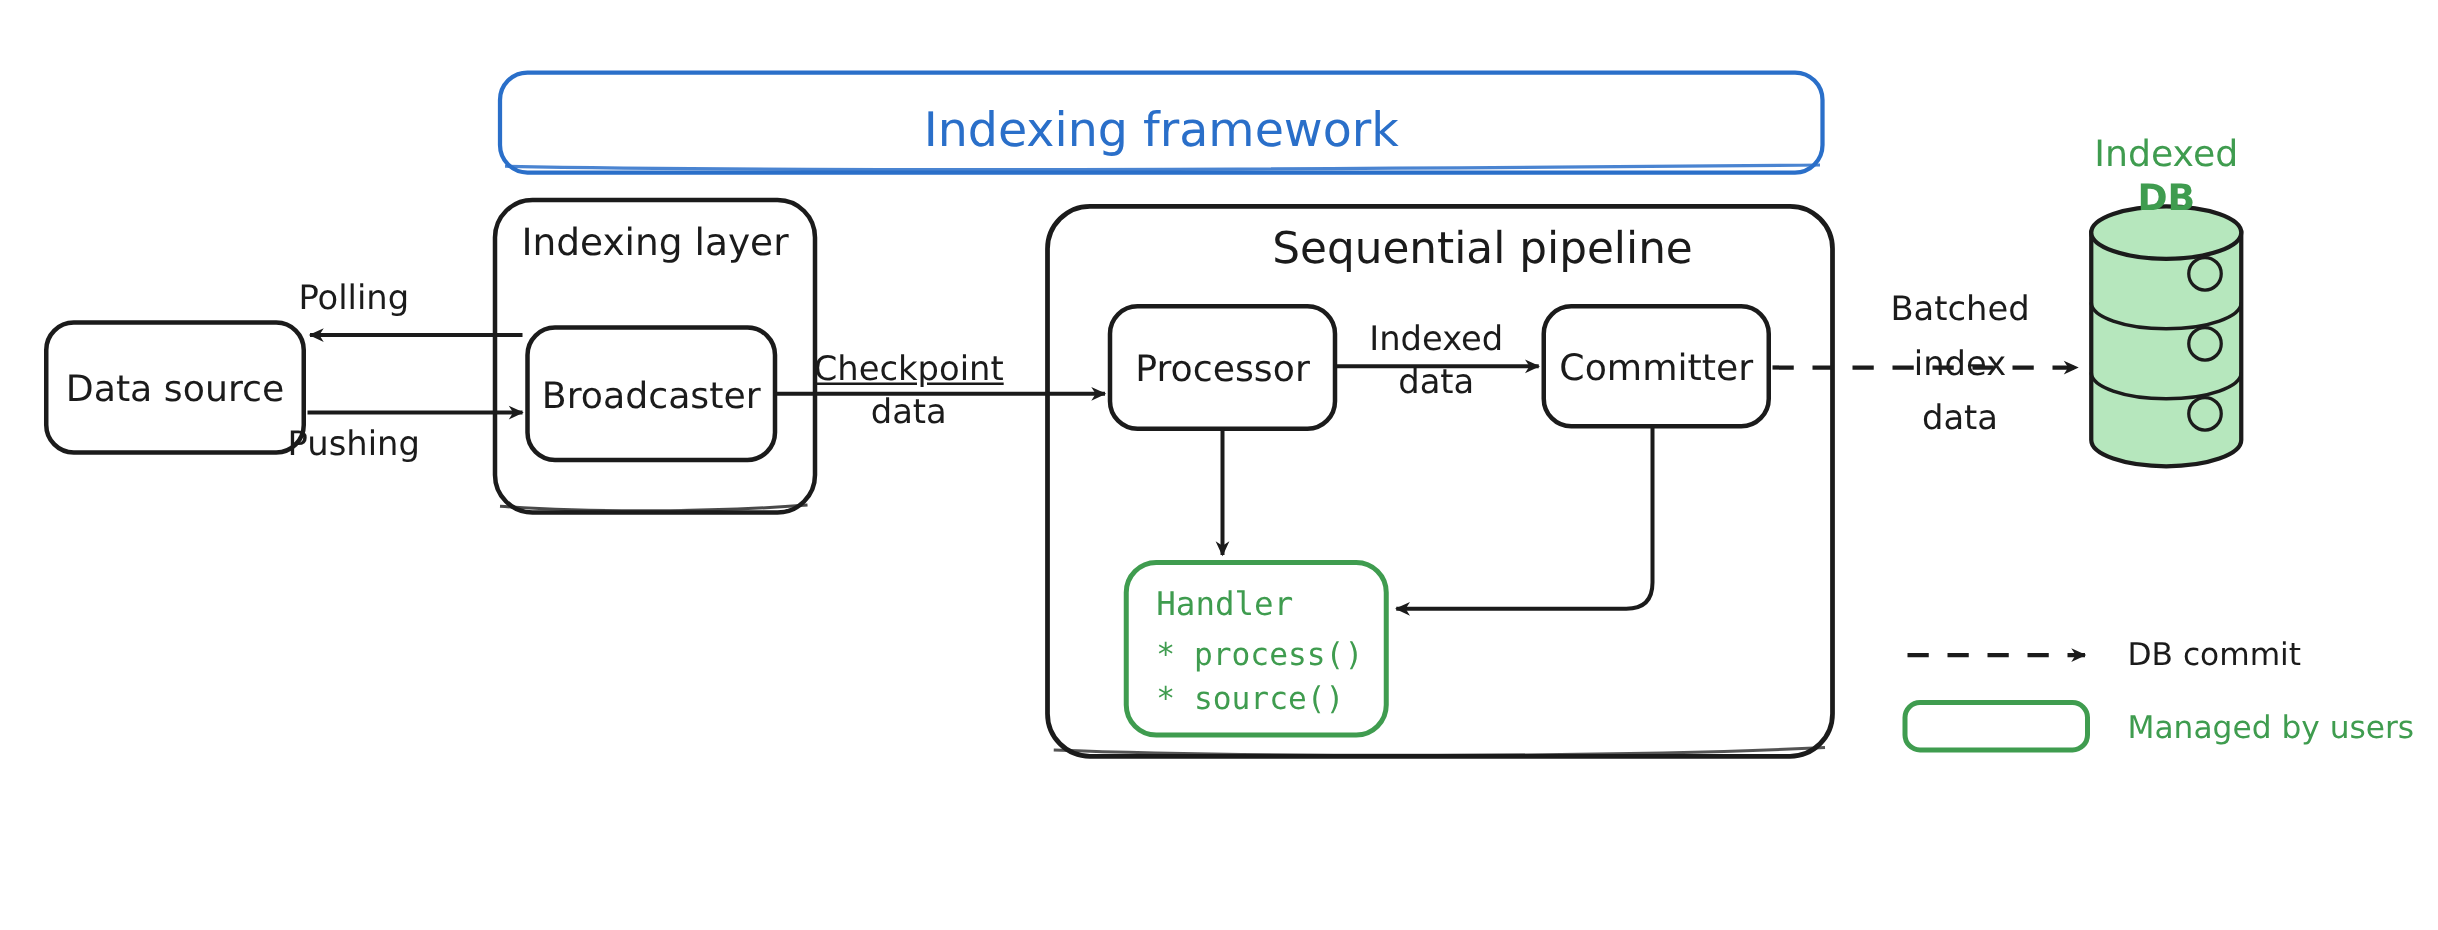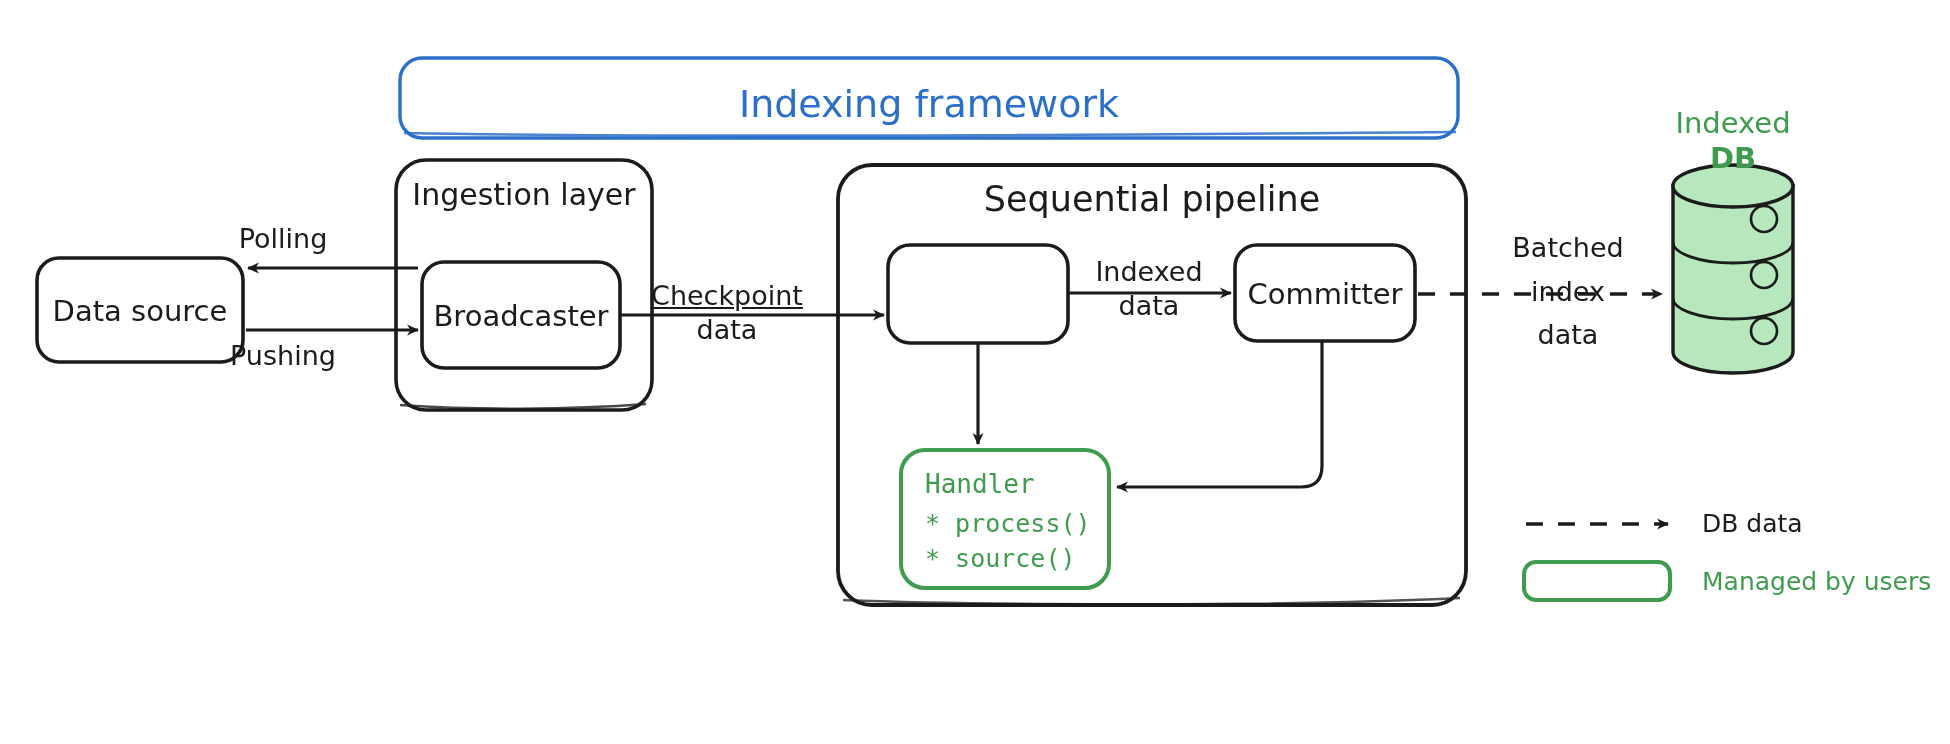--- a/index.html
+++ b/index.html
@@ -28,21 +28,21 @@
     text-align: center;
     line-height: 1.12;
     color: #1b1b1b;
     font-family: "DejaVu Sans", sans-serif;
   }
   .lbl.green { color: #3f9c4f; }
   .lbl.blue  { color: #2a6fc9; }
   .lbl.mono  { font-family: "DejaVu Sans Mono", monospace; }
   .t-node   { font-size: 29px; }
   .t-group  { font-size: 30px; }
-  .t-pipe   { font-size: 35px; }
+  .t-pipe   { font-size: 35px; padding-left: 34px; }
   .t-frame  { font-size: 38px; }
   .t-edge   { font-size: 27px; }
   .t-db     { font-size: 29px; }
   .t-handler{ font-size: 26px; }
   .t-hmeth  { font-size: 25px; }
   .t-legend { font-size: 25px; }
 </style>
 </head>
 <body>
 
@@ -117,28 +117,29 @@
       <circle cx="1764" cy="331" r="13" fill="none" stroke="#1b1b1b" stroke-width="2.6"></circle>
     </g>
 
     <path d="M1526,524 L1668,524" fill="none" stroke="#1b1b1b" stroke-width="3.4" stroke-dasharray="17 15" marker-end="url(#ah)"></path>
 
     <rect x="1524" y="562" width="146" height="38" rx="12" ry="12" fill="#ffffff" stroke="#3f9c4f" stroke-width="4"></rect>
   </svg>
 
   <div class="lbl blue t-frame" style="left:400px; top:83px; width:1058px;">Indexing framework</div>
 
-  <div class="lbl t-group" style="left:396px; top:178px; width:256px;">Ingestion layer</div>
+  <div class="lbl t-group" style="left:396px; top:178px; width:256px;">Indexing layer</div>
 
   <div class="lbl t-pipe" style="left:838px; top:180px; width:628px;">Sequential pipeline</div>
 
   <div class="lbl t-node" style="left:37px; top:295px; width:206px;">Data source</div>
 
   <div class="lbl t-node" style="left:422px; top:300px; width:198px;">Broadcaster</div>
 
+  <div class="lbl t-node" style="left:888px; top:279px; width:180px;">Processor</div>
 
   <div class="lbl t-node" style="left:1235px; top:278px; width:180px;">Committer</div>
 
   <div class="lbl green mono t-handler" style="left:925px; top:470px; width:170px; text-align:left;">Handler</div>
   <div class="lbl green mono t-hmeth" style="left:925px; top:510px; width:180px; text-align:left;">* process()</div>
   <div class="lbl green mono t-hmeth" style="left:925px; top:545px; width:180px; text-align:left;">* source()</div>
 
   <div class="lbl t-edge" style="left:193px; top:224px; width:180px;">Polling</div>
 
   <div class="lbl t-edge" style="left:193px; top:341px; width:180px;">Pushing</div>
@@ -149,17 +150,17 @@
   <div class="lbl t-edge" style="left:1074px; top:257px; width:150px;">Indexed</div>
   <div class="lbl t-edge" style="left:1074px; top:291px; width:150px;">data</div>
 
   <div class="lbl t-edge" style="left:1478px; top:233px; width:180px;">Batched</div>
   <div class="lbl t-edge" style="left:1478px; top:277px; width:180px;">index</div>
   <div class="lbl t-edge" style="left:1478px; top:320px; width:180px;">data</div>
 
   <div class="lbl green t-db" style="left:1653px; top:107px; width:160px;">Indexed</div>
   <div class="lbl green t-db" style="left:1653px; top:142px; width:160px;font-weight:bold;">DB</div>
 
-  <div class="lbl t-legend" style="left:1702px; top:510px; width:240px; text-align:left;">DB data</div>
+  <div class="lbl t-legend" style="left:1702px; top:510px; width:240px; text-align:left;">DB commit</div>
 
   <div class="lbl green t-legend" style="left:1702px; top:568px; width:260px; text-align:left;">Managed by users</div>
 
 </div>
 
 </body></html>

